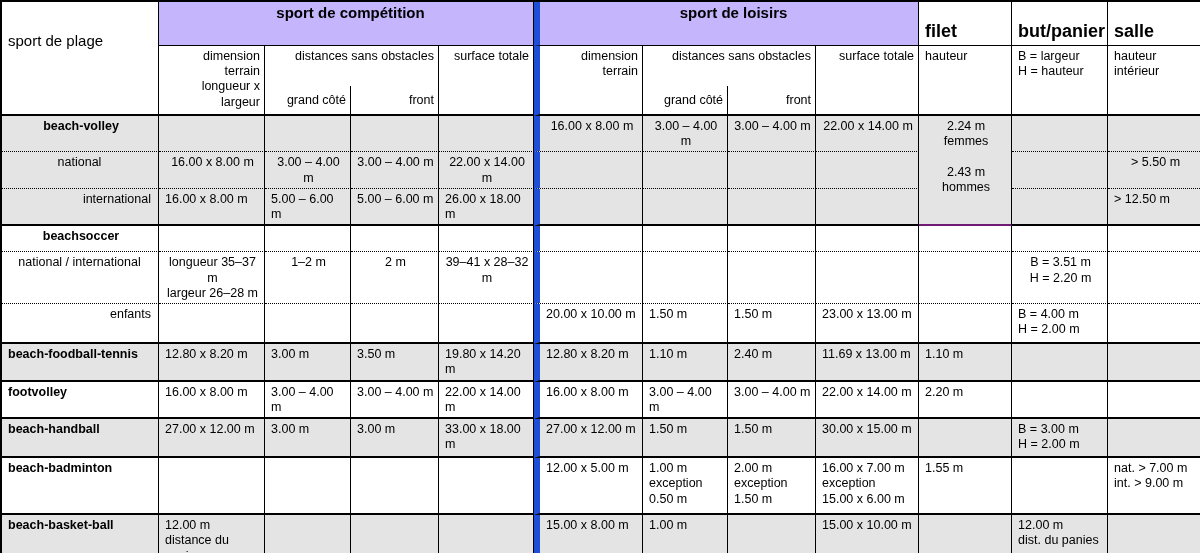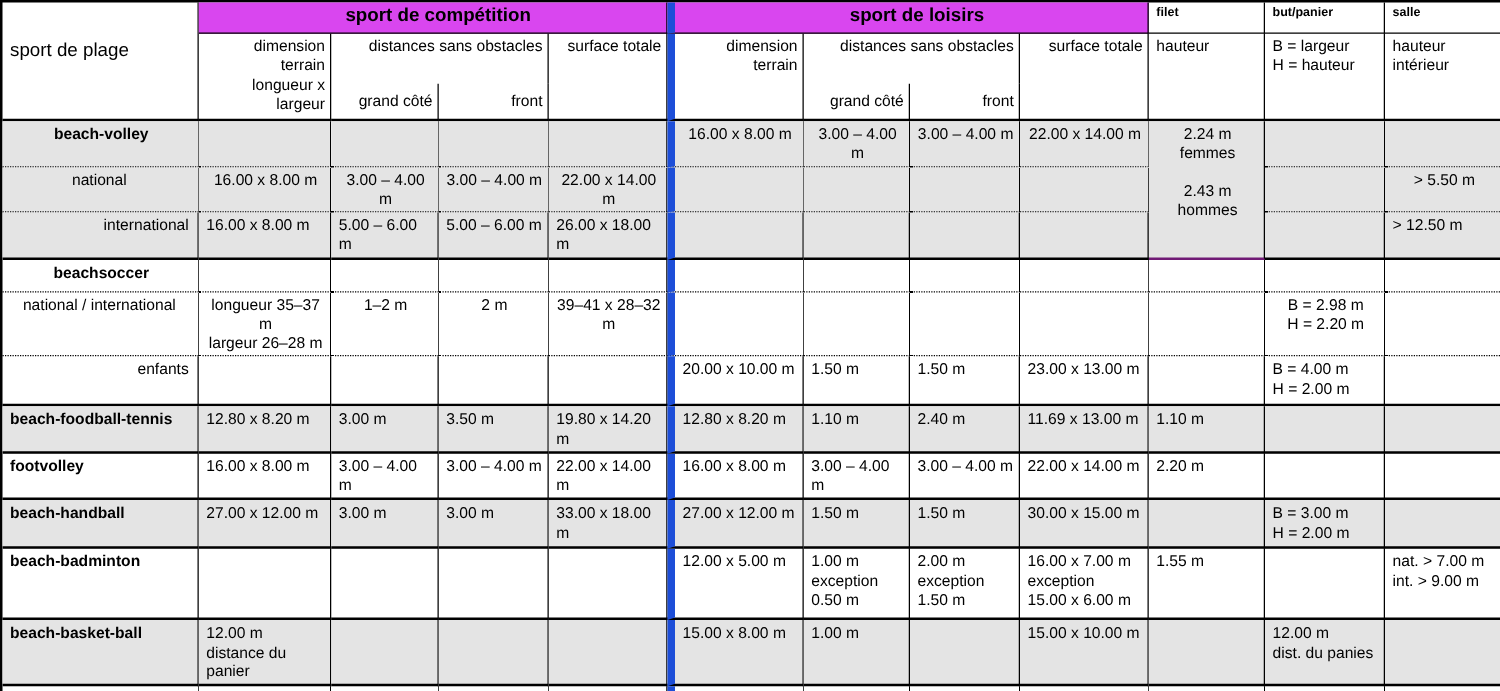--- a/index.html
+++ b/index.html
@@ -4,22 +4,22 @@
 <style>
   html,body { margin:0; padding:0; background:#ffffff; }
   body { width:1200px; height:553px; font-family:"Liberation Sans", sans-serif; }
   table { border-collapse:separate; border-spacing:0; table-layout:fixed; width:1200px;
           border:2px solid #000; }
   th, td { box-sizing:border-box; vertical-align:top; white-space:pre-line;
            font-size:12.5px; line-height:1.22; font-weight:normal; text-align:left;
            border-right:1px solid #000; border-bottom:1px solid #000;
            padding:3px 4px 2px 6px; overflow:hidden; }
   
-  .ghdr { background:#d946ef; font-weight:bold; font-size:15px; text-align:center; padding-top:2px;padding-left:13px; }
-  .thdr { font-weight:bold; font-size:10px; padding-top:3px; }
+  .ghdr { background:#c4b5fd; font-weight:bold; font-size:15px; text-align:center; padding-top:2px;padding-left:13px; }
+  .thdr { font-weight:bold; font-size:18px; padding-top:19px; }
   .plage { vertical-align:top; padding-top:30px; font-size:15px; }
   .ctr  { text-align:right; }
   .nb   { border-bottom:none; }
   .subhead th { vertical-align:bottom; padding-bottom:6px; }
   .hb   { border-bottom:2px solid #000; }
   .bl3  { border-left:6px solid #1d4ed8; }
   
   .lbl  { font-weight:bold; }
   .sub  { text-align:right; padding-right:7px; }
   tr.gray > td { background:#e4e4e4; }
@@ -138,21 +138,21 @@
       <td>longueur 35–37 m
 largeur 26–28 m</td>
       <td>1–2 m</td>
       <td>2 m</td>
       <td>39–41 x 28–32 m</td>
       <td class="bl3"></td>
       <td></td>
       <td></td>
       <td></td>
       <td></td>
-      <td>B = 2.98 m
+      <td>B = 3.51 m
 H = 2.20 m</td>
       <td></td>
     </tr>
     <tr class="rb-solid" style="height:40px">
       <td class="sub">enfants</td>
       <td></td>
       <td></td>
       <td></td>
       <td></td>
       <td class="bl3">20.00 x 10.00 m</td>

